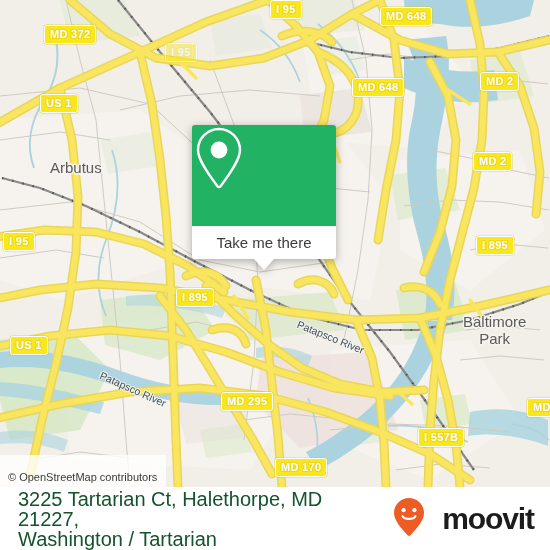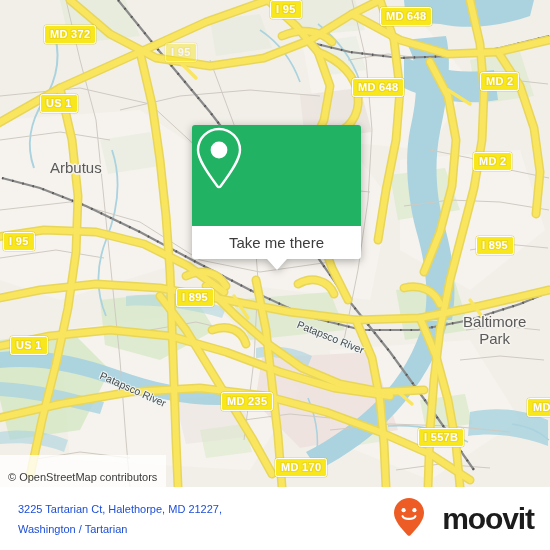--- a/index.html
+++ b/index.html
@@ -62,21 +62,21 @@
     position:absolute;left:0;bottom:0;
     background:rgba(255,255,255,.80);
     color:#3a3a3a;
     font-size:11px;
     padding:16px 9px 4px 8px;
     white-space:nowrap;
   }
 
   
   .card{
-    position:absolute;left:192px;top:125px;width:169px;
+    position:absolute;left:192px;top:125px;width:144px;
     filter:drop-shadow(0 2px 4px rgba(0,0,0,.30));
   }
   .card-top{
     background:#22b263;height:101px;
     border-radius:3px 3px 0 0;
     display:flex;align-items:center;justify-content:center;
   }
   .card-bottom{
     background:#ffffff;height:33px;
     border-radius:0 0 3px 3px;
@@ -92,21 +92,21 @@
   }
 
   
   .footer{
     position:absolute;left:0;top:487px;width:550px;height:63px;
     background:#ffffff;
     display:flex;align-items:center;justify-content:space-between;
     padding:0 16px 0 18px;box-sizing:border-box;
   }
   .footer-text{
-    color:#1d4ed8;font-size:11px;line-height:20px;max-width:360px;
+    color:#14532d;font-size:20px;line-height:20px;max-width:360px;
   }
   .brand{display:flex;align-items:center;gap:16px;}
   .brand-word{
     color:#1c1c1c;font-size:30px;font-weight:bold;letter-spacing:-1.1px;
     line-height:30px;
   }
 </style>
 </head>
 <body>
 
@@ -294,21 +294,21 @@
       <div class="shield" style="left:270px;top:0px;">I 95</div>
       <div class="shield" style="left:380px;top:7px;">MD 648</div>
       <div class="shield" style="left:352px;top:78px;">MD 648</div>
       <div class="shield" style="left:480px;top:72px;">MD 2</div>
       <div class="shield" style="left:40px;top:94px;">US 1</div>
       <div class="shield" style="left:473px;top:152px;">MD 2</div>
       <div class="shield" style="left:3px;top:232px;">I 95</div>
       <div class="shield" style="left:476px;top:236px;">I 895</div>
       <div class="shield" style="left:176px;top:288px;">I 895</div>
       <div class="shield" style="left:10px;top:336px;">US 1</div>
-      <div class="shield" style="left:221px;top:392px;">MD 235</div>
+      <div class="shield" style="left:221px;top:392px;">MD 295</div>
       <div class="shield" style="left:418px;top:428px;">I 557B</div>
       <div class="shield" style="left:527px;top:398px;">MD</div>
       <div class="shield" style="left:275px;top:458px;">MD 170</div>
     </div>
 
     <div class="place" style="left:50px;top:159px;">Arbutus</div>
     <div class="place two-line" style="left:463px;top:313px;">
       <div>Baltimore</div>
       <div>Park</div>
     </div>

